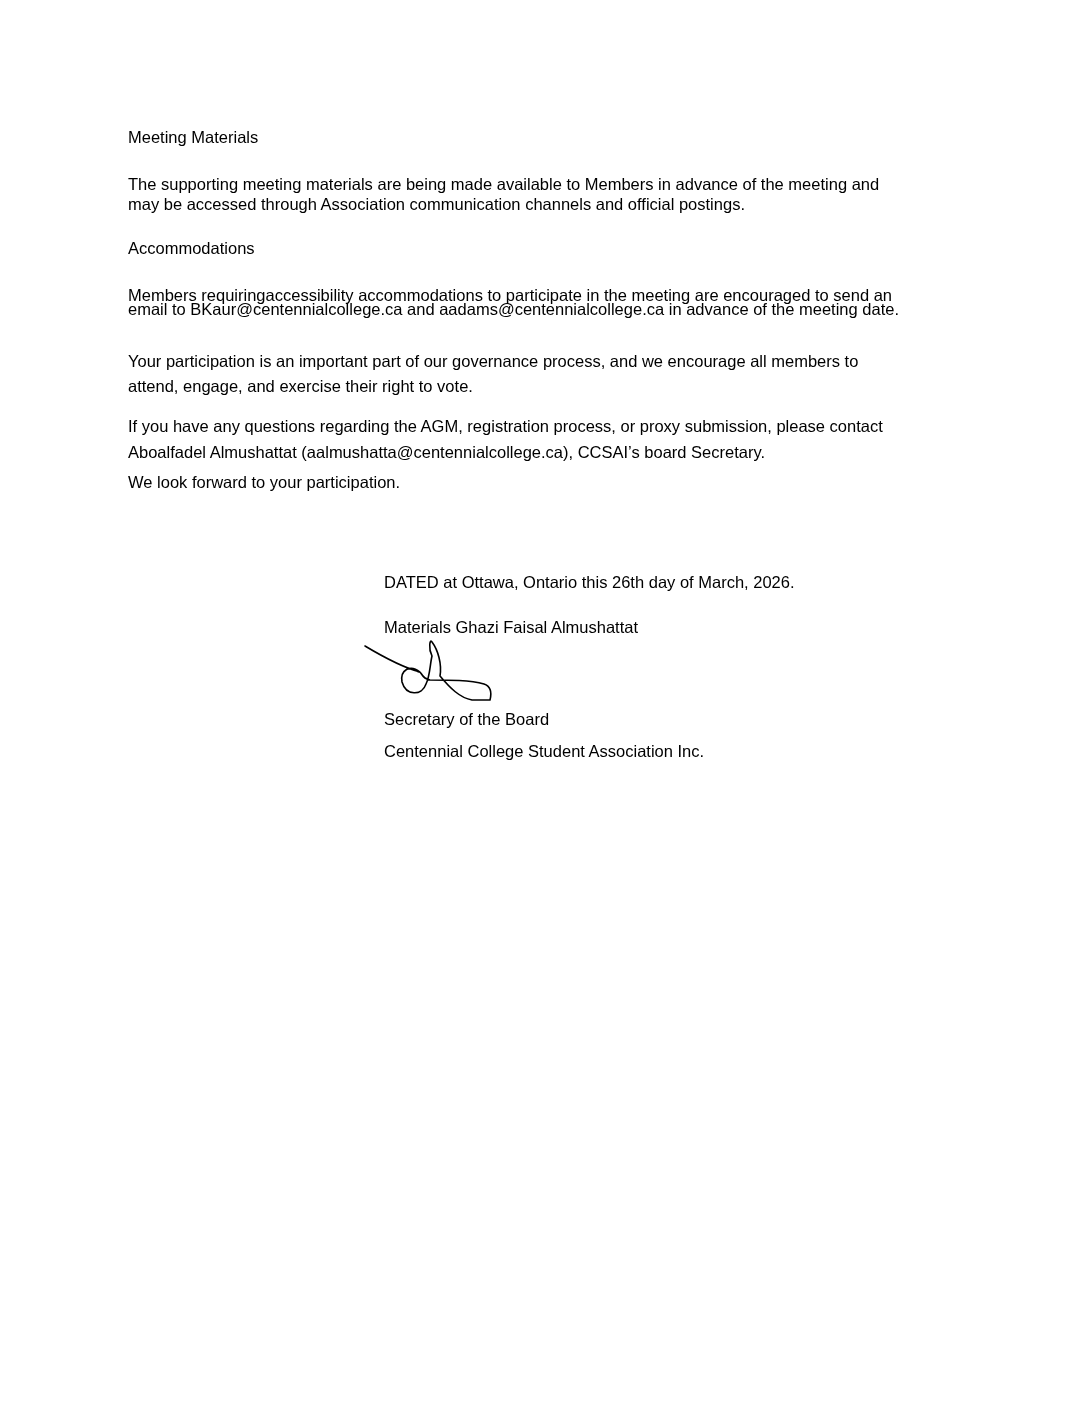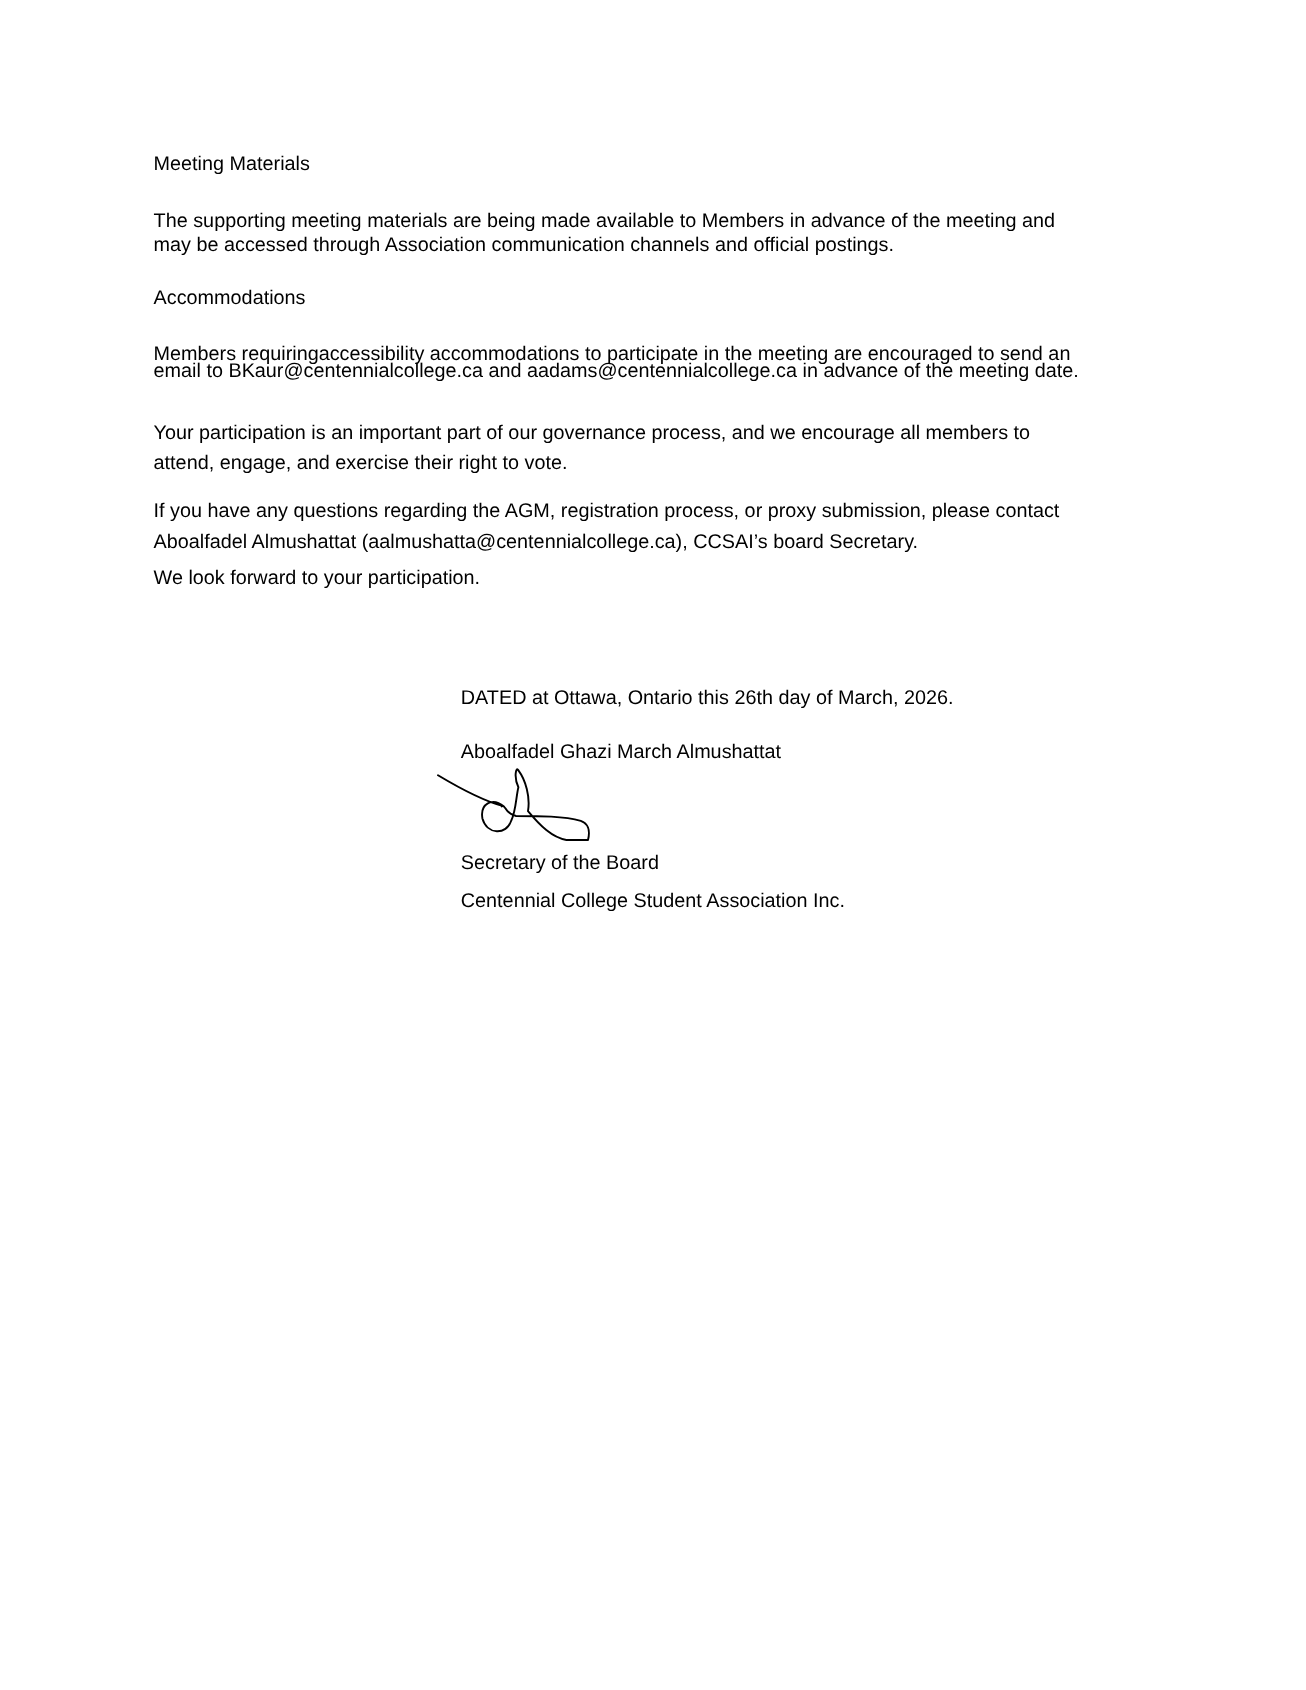--- a/index.html
+++ b/index.html
@@ -24,21 +24,21 @@
 
   <div class="abs line" style="left:128px; top:351px;">Your participation is an important part of our governance process, and we encourage all members to</div>
   <div class="abs line" style="left:128px; top:376px;">attend, engage, and exercise their right to vote.</div>
 
   <div class="abs line" style="left:128px; top:416px;">If you have any questions regarding the AGM, registration process, or proxy submission, please contact</div>
   <div class="abs line" style="left:128px; top:442px;">Aboalfadel Almushattat (aalmushatta@centennialcollege.ca), CCSAI’s board Secretary.</div>
 
   <div class="abs line" style="left:128px; top:472px;">We look forward to your participation.</div>
 
   <div class="abs line" style="left:384px; top:572px;text-align:right;">DATED at Ottawa, Ontario this 26th day of March, 2026.</div>
-  <div class="abs h line" style="left:384px; top:617px;">Aboalfadel Ghazi March Almushattat</div>
+  <div class="abs h line" style="left:384px; top:617px;">Materials Ghazi Faisal Almushattat</div>
 
   <svg class="sig" width="140" height="70" viewBox="0 0 140 70">
     <path d="M5 10 C 25 22, 45 32, 60 36 C 50 28, 40 34, 42 46 C 46 60, 62 60, 66 48 C 70 40, 70 28, 72 20 C 68 12, 70 2, 72 6 C 78 14, 82 28, 80 40 C 90 52, 100 62, 112 64 L 130 64 C 132 56, 130 50, 124 48 C 110 44, 90 44, 70 44 C 60 42, 62 34, 58 36" fill="none" stroke="#000" stroke-width="1.6" stroke-linecap="round" stroke-linejoin="round"></path>
   </svg>
 
   <div class="abs line" style="left:384px; top:709px;text-align:right;">Secretary of the Board</div>
   <div class="abs line" style="left:384px; top:729px;margin-top:12px;">Centennial College Student Association Inc.</div>
 </div>
 
 </body></html>

